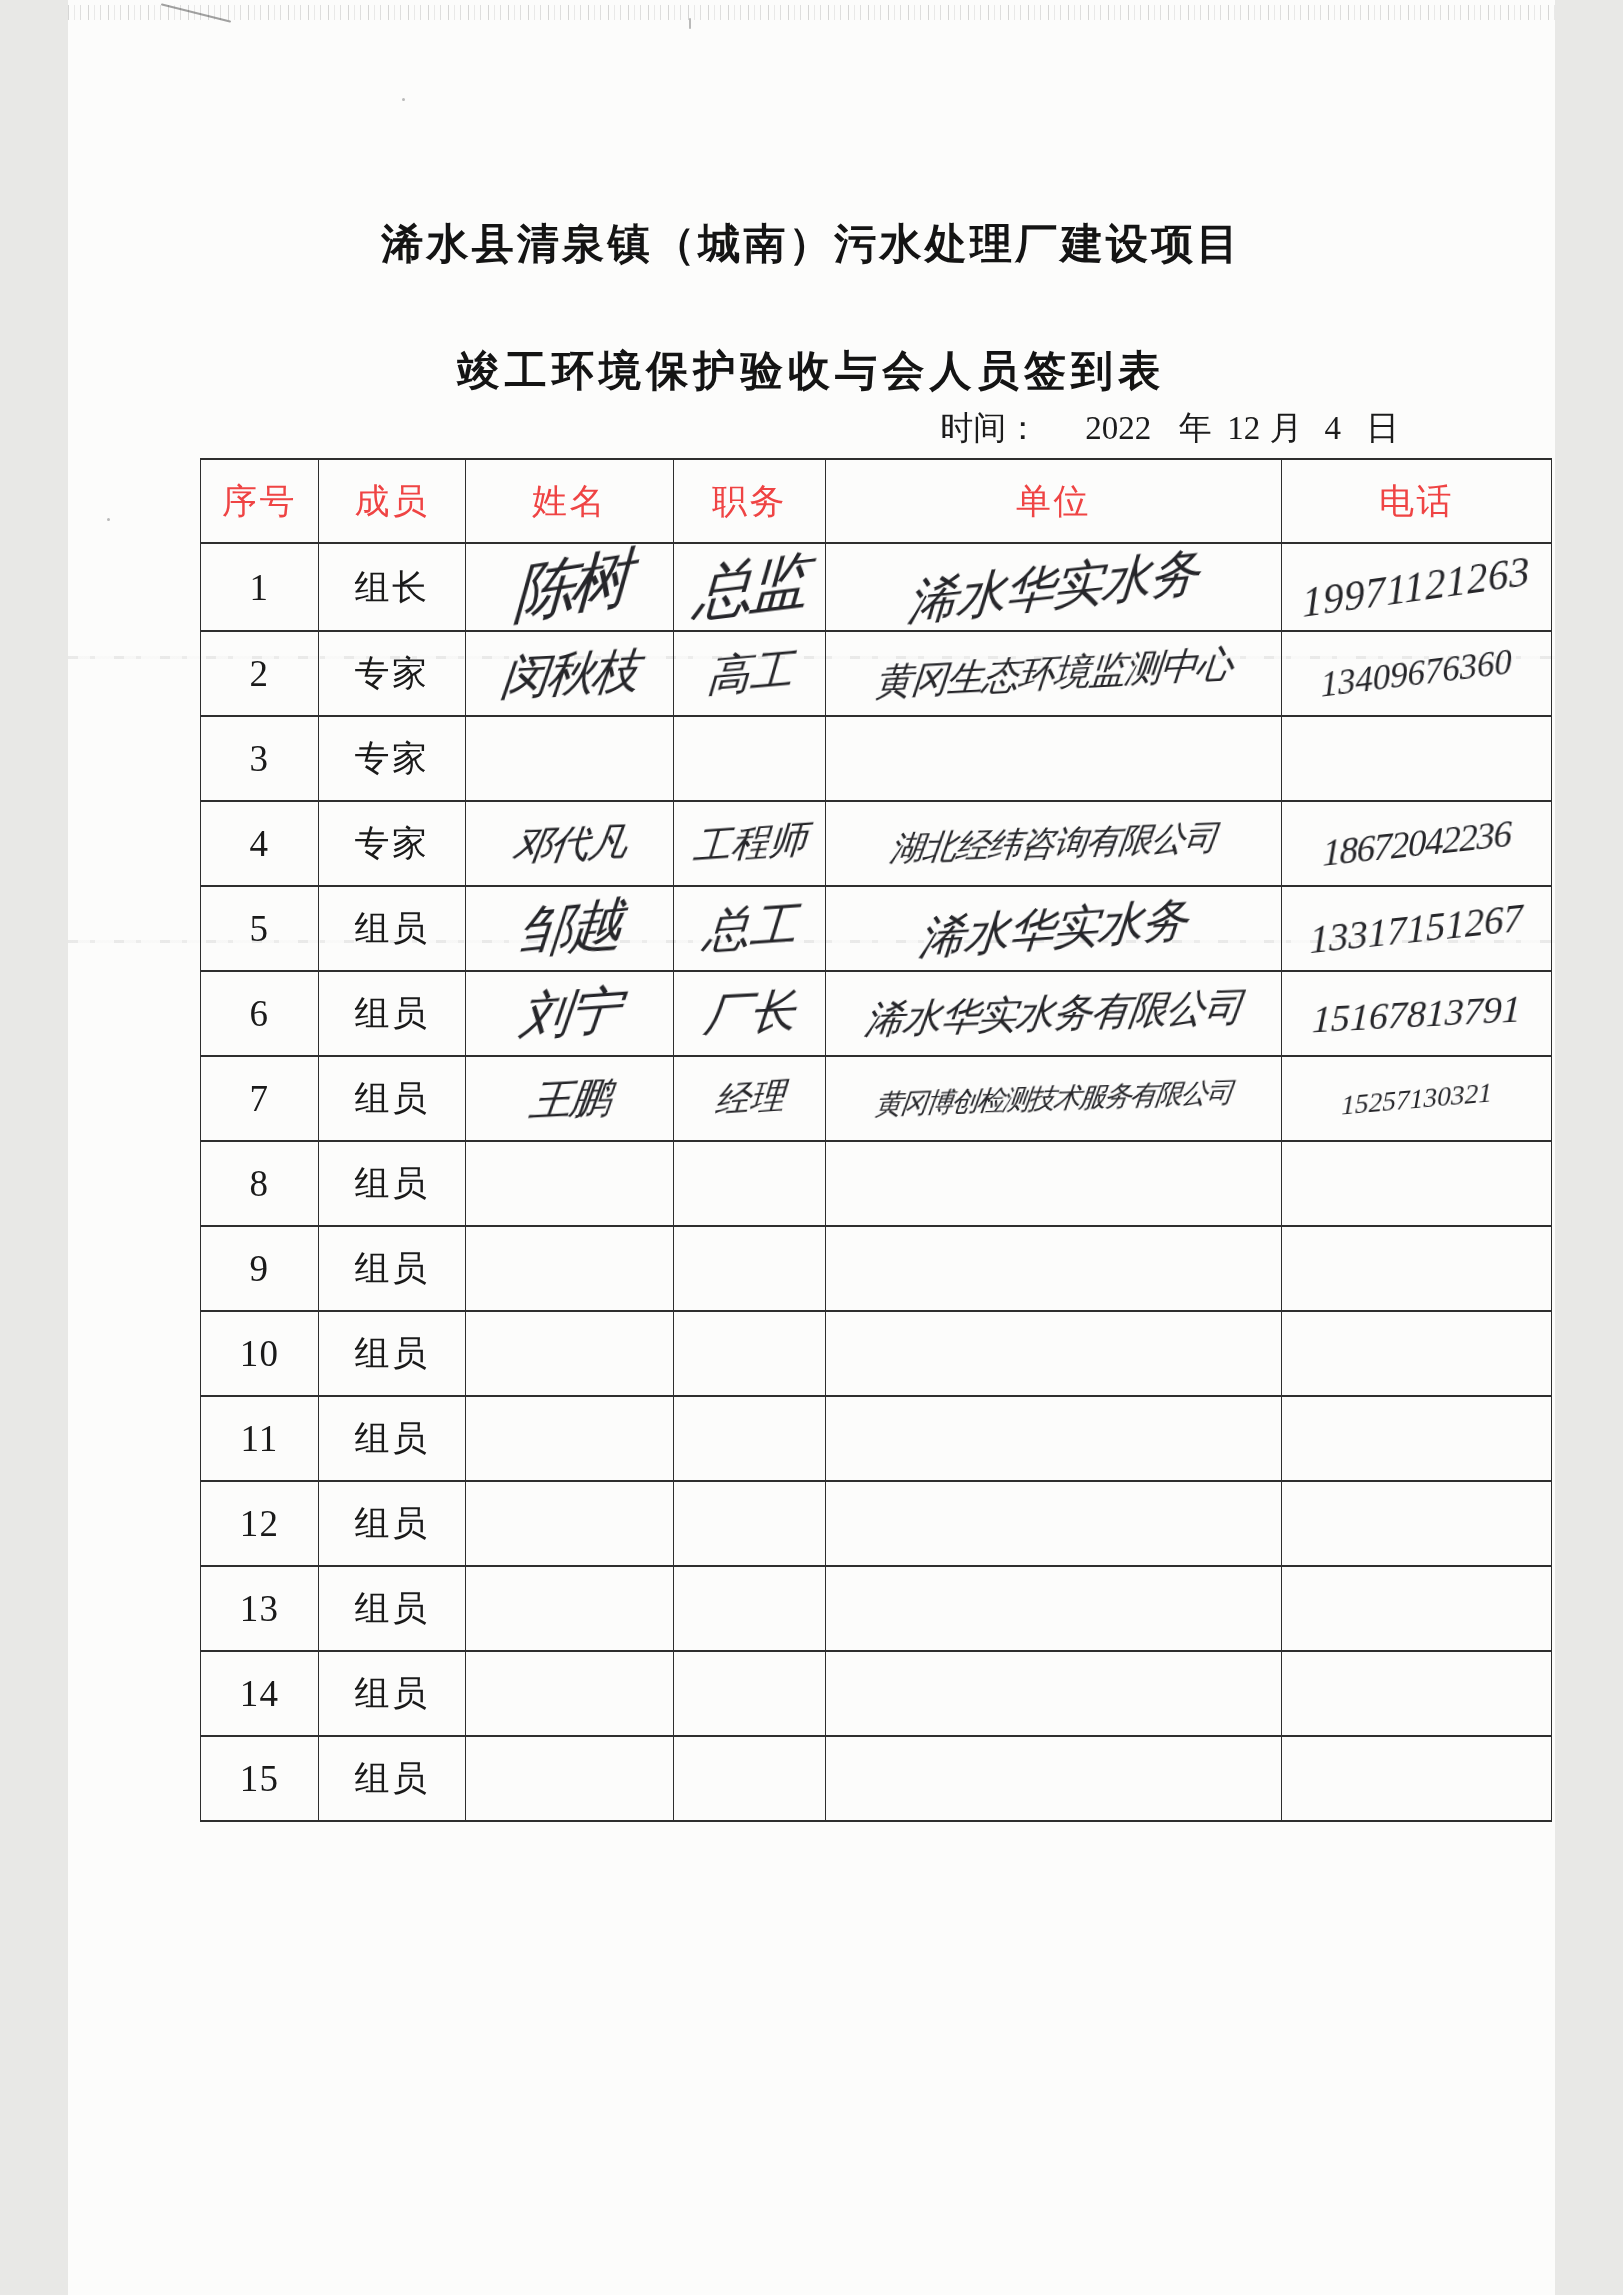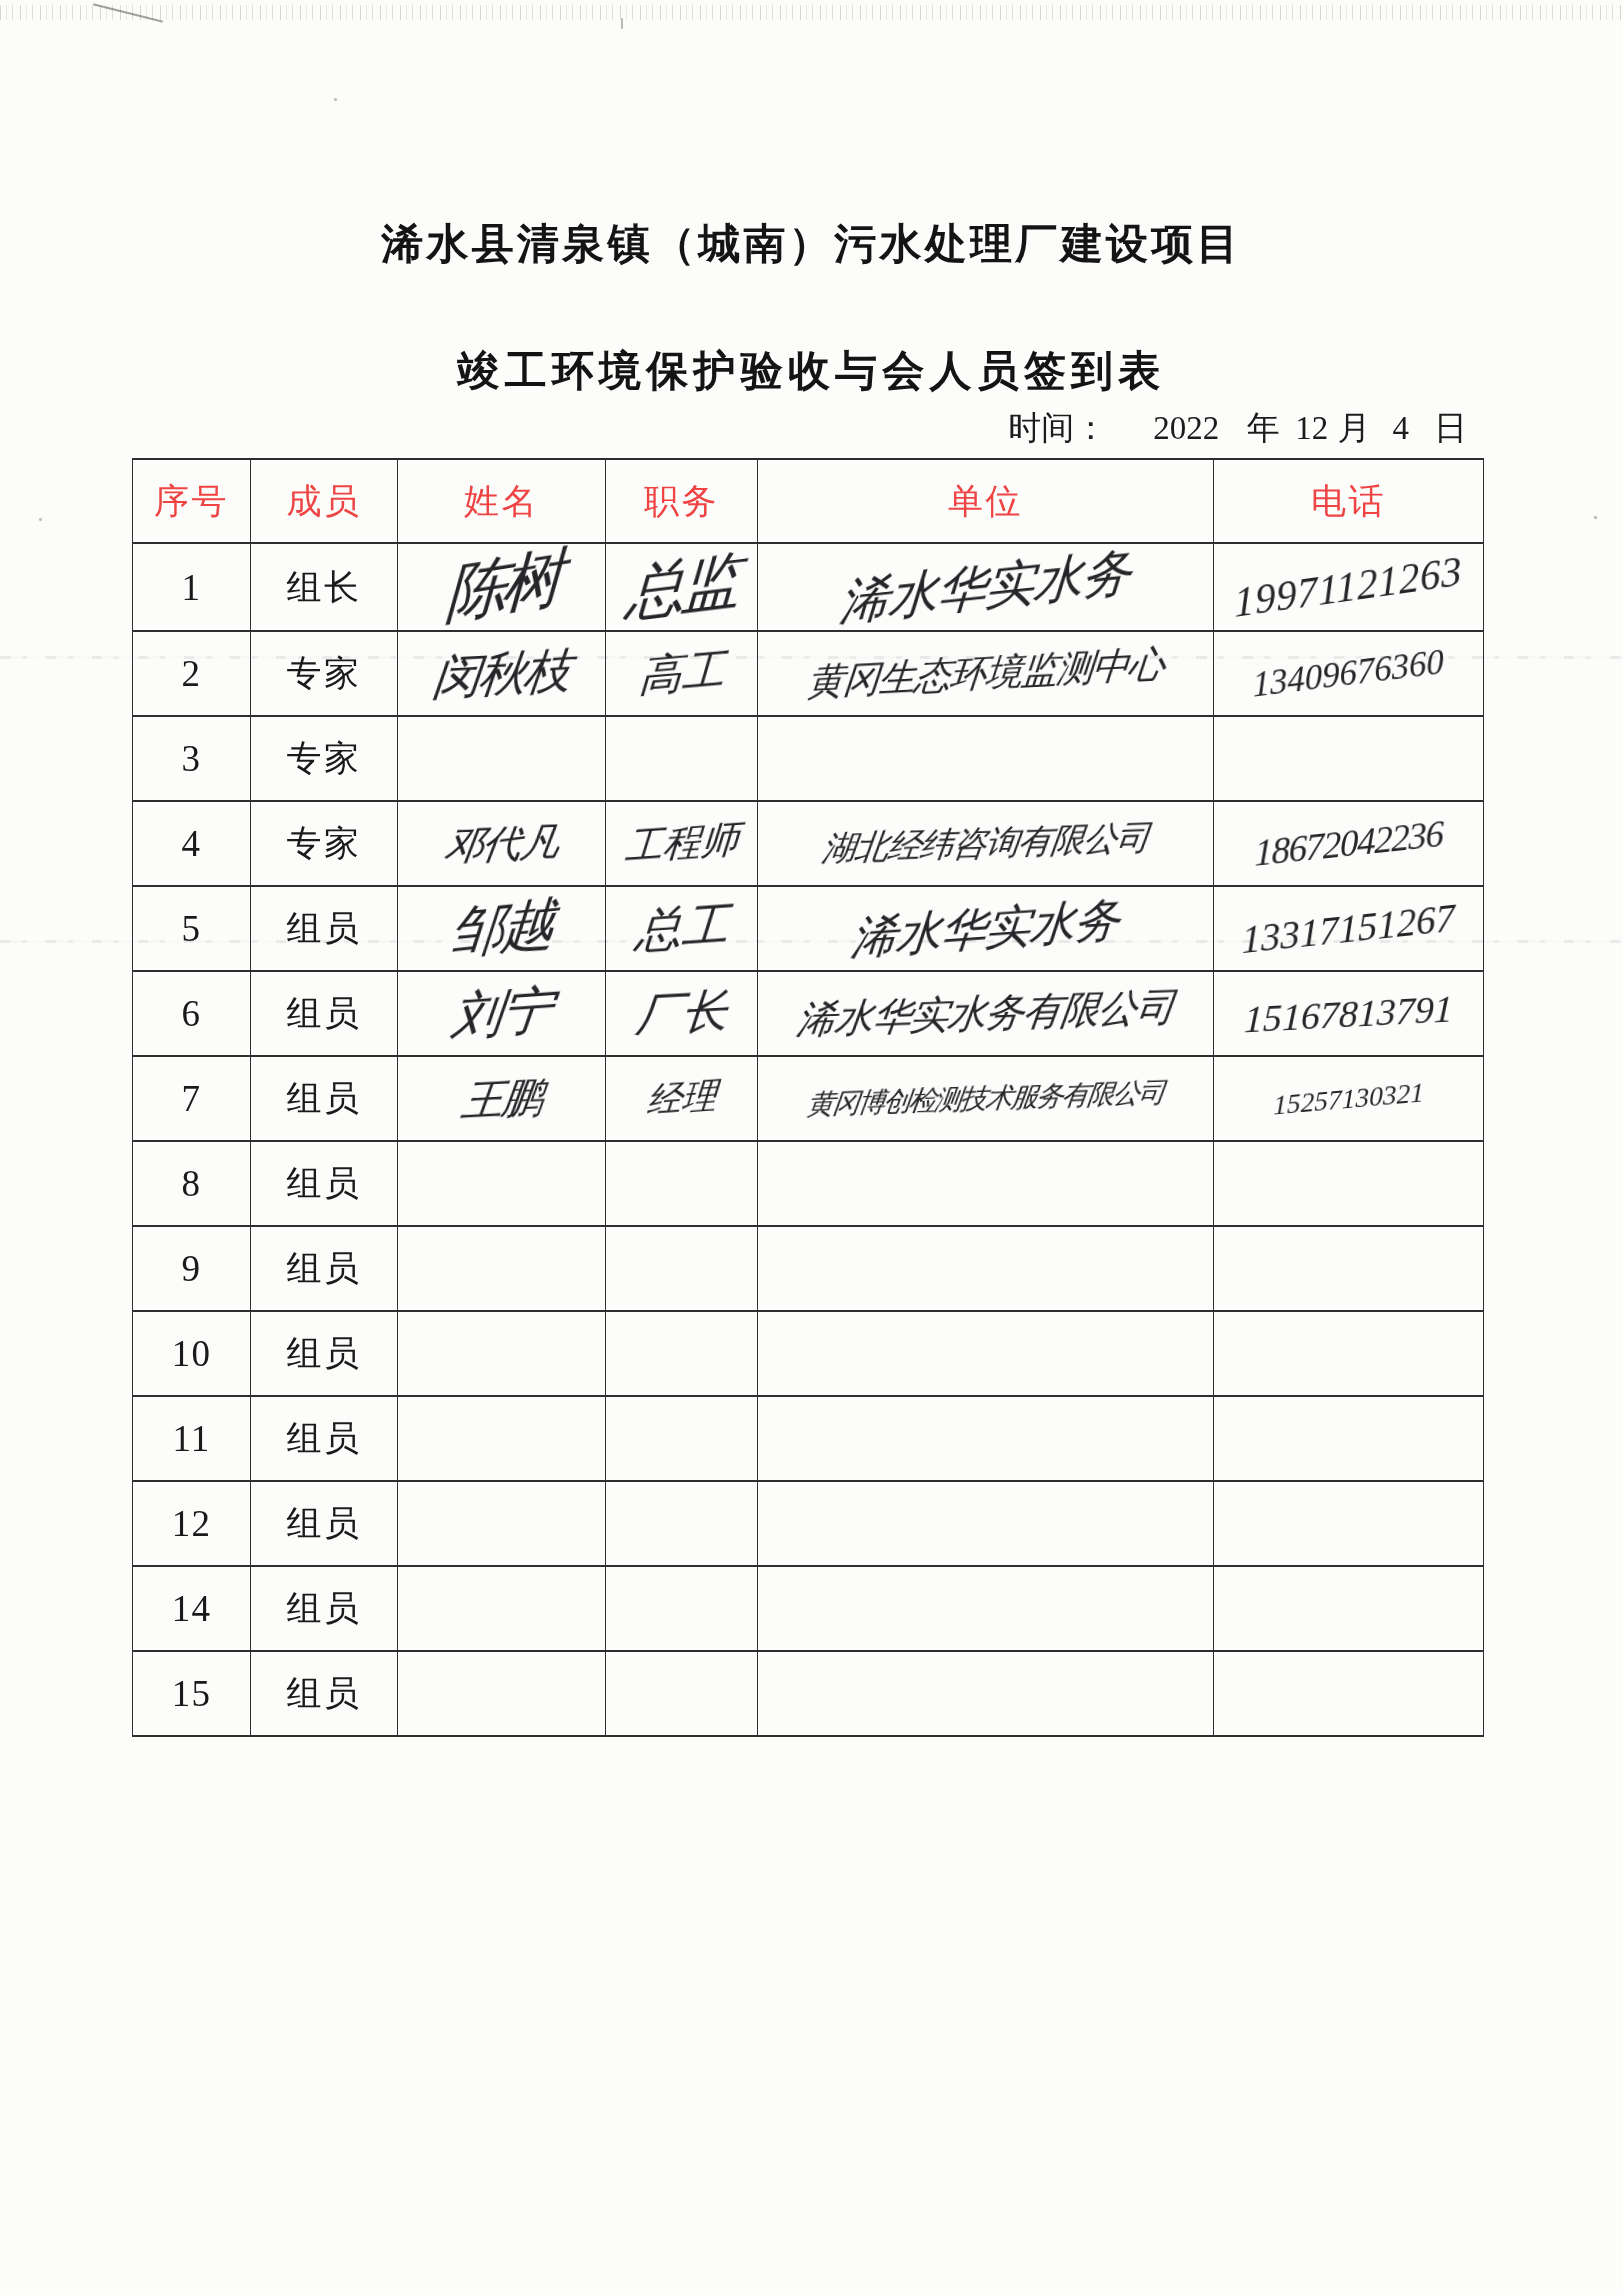--- a/index.html
+++ b/index.html
@@ -1,19 +1,19 @@
 <!DOCTYPE html>
 <html lang="zh" style="font-size:10.5px"><head>
 <meta charset="utf-8">
 <title>签到表</title>
 <style>
   html,body{margin:0;padding:0;background:#e8e8e6;}
   .page{
     position:relative;
-    width:1623px;height:2295px;
+    width:1487px;height:2295px;
     margin:0 auto;
     background:#fcfcfb;
     overflow:hidden;
     font-family:"Liberation Serif","DejaVu Serif",serif;
     color:#222;
   }
   
   .noise-top{
     position:absolute;top:5.2px;left:0;width:100%;height:14.4px;
     background:repeating-linear-gradient(90deg,
@@ -255,20 +255,28 @@
         </tr>
         <tr>
           <td class="c-no"><span class="printed">12</span></td>
           <td class="c-role"><span class="printed">组员</span></td>
           <td class="c-name"><span class="hw"></span></td>
           <td class="c-position"><span class="hw"></span></td>
           <td class="c-unit"><span class="hw"></span></td>
           <td class="c-phone"><span class="hw"></span></td>
         </tr>
         <tr>
+          <td class="c-no"><span class="printed">13</span></td>
+          <td class="c-role"><span class="printed">组员</span></td>
+          <td class="c-name"><span class="hw"></span></td>
+          <td class="c-position"><span class="hw"></span></td>
+          <td class="c-unit"><span class="hw"></span></td>
+          <td class="c-phone"><span class="hw"></span></td>
+        </tr>
+        <tr>
           <td class="c-no"><span class="printed">14</span></td>
           <td class="c-role"><span class="printed">组员</span></td>
           <td class="c-name"><span class="hw"></span></td>
           <td class="c-position"><span class="hw"></span></td>
           <td class="c-unit"><span class="hw"></span></td>
           <td class="c-phone"><span class="hw"></span></td>
         </tr>
         <tr>
           <td class="c-no"><span class="printed">15</span></td>
           <td class="c-role"><span class="printed">组员</span></td>

